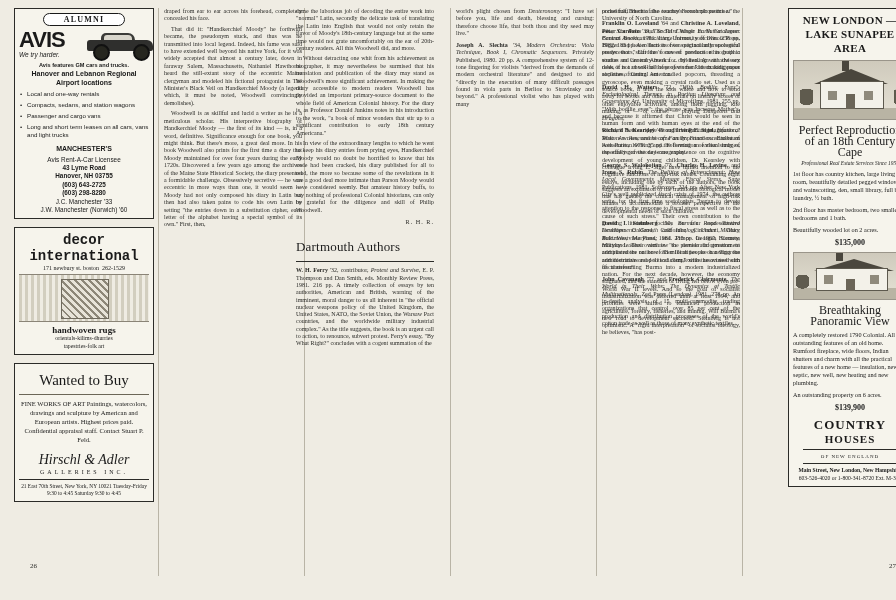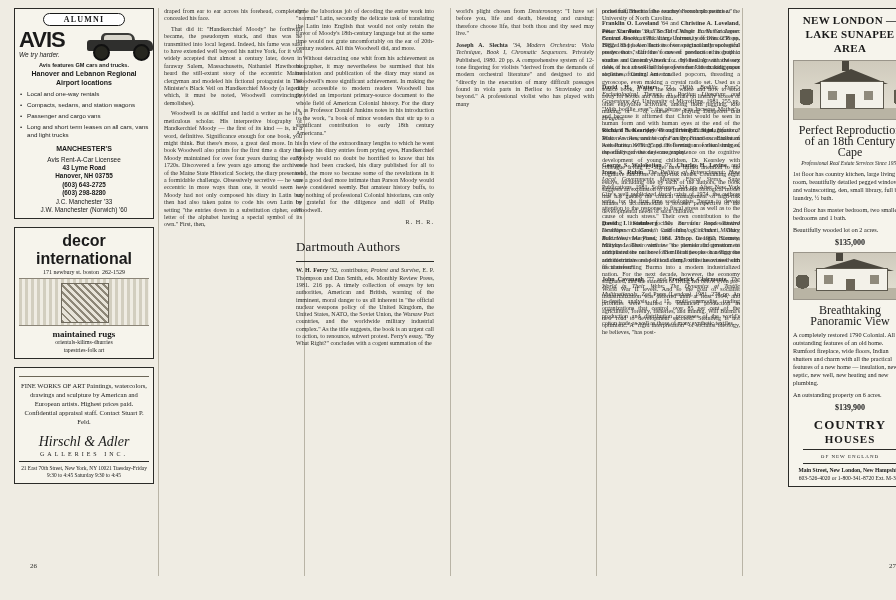--- a/index.html
+++ b/index.html
@@ -141,22 +141,22 @@
     font-size:6.2px;line-height:8px;margin:3px 0 3px 8px;position:relative;
   }
   .ad-li:before{content:"•";position:absolute;left:-7px;}
   .ad-center{
     font-family:"Liberation Sans", sans-serif;
     font-size:6.4px;text-align:center;line-height:8.4px;
   }
 
   
   .decor-title{
-    font-family:Liberation Sans, sans-serif;
-    font-size:16px;font-weight:bold;text-align:center;margin-bottom:1px;
+    font-family:Liberation Mono, monospace;
+    font-size:14px;font-weight:bold;text-align:center;margin-bottom:1px;
   }
   .decor-sub{
     font-size:6px;text-align:center;margin-bottom:2px;
   }
   .decor-art{
     height:46px;margin:3px 0;position:relative;overflow:hidden;
     border-top:1px solid #8a8477;border-bottom:1px solid #8a8477;
   }
   .weave{
     position:absolute;inset:0;
@@ -287,26 +287,27 @@
     <div class="ad">
       <div class="decor-title">decor international</div>
       <div class="decor-sub">
         <span>171 newbury st. boston</span>
         &nbsp;<span>262-1529</span>
       </div>
       <div class="decor-art">
         <div class="weave"></div>
         <div class="weave2"></div>
       </div>
-      <div class="handwoven">maintained rugs</div>
+      <div class="handwoven">handwoven rugs</div>
       <div class="handwoven-sub">orientals-kilims-dhurries</div>
       <div class="handwoven-sub">tapestries-folk art</div>
     </div>
 
     <div class="ad">
+      <div class="wtb-title">Wanted to Buy</div>
       <div class="rule-thin"></div>
       <div class="wtb-body">FINE WORKS OF ART Paintings, watercolors, drawings and sculpture by American and European artists. Highest prices paid. Confidential appraisal staff. Contact Stuart P. Feld.</div>
       <div class="hirschl">
         <span>Hirschl &amp; Adler</span>
         <small>GALLERIES INC.</small>
       </div>
       <div class="hirschl-addr">21 East 70th Street, New York, NY 10021
 Tuesday-Friday  9:30 to 4:45  Saturday  9:30 to 4:45</div>
     </div>
 

